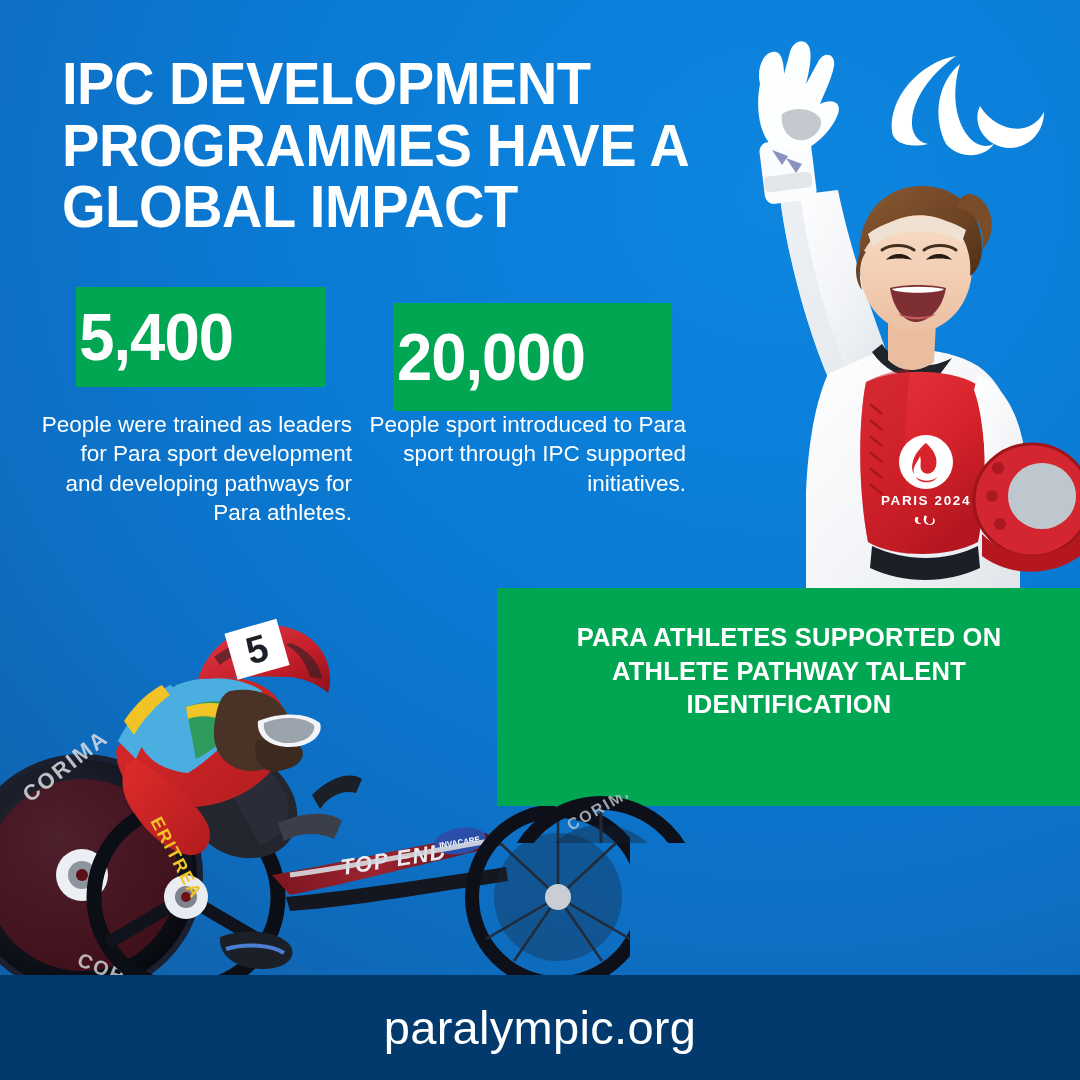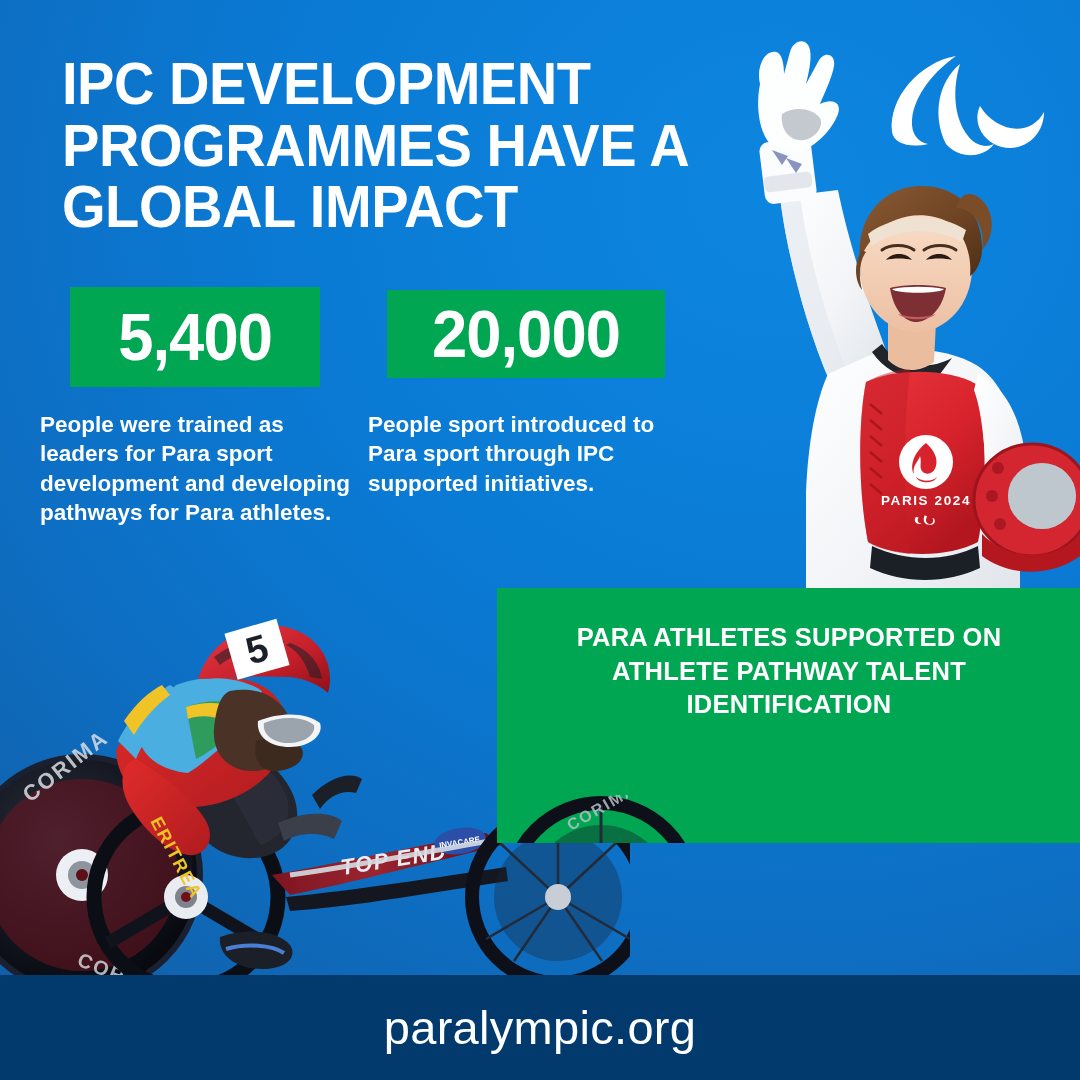--- a/index.html
+++ b/index.html
@@ -43,49 +43,49 @@
 
   
   #agitos { position: absolute; left: 884px; top: 46px; width: 168px; height: 118px; }
 
   
   .stat-box {
     position: absolute;
     background: #00a651;
     display: flex;
     align-items: center;
-    justify-content: center;
+    margin-left: 6px;
   }
   .stat-box .num {
     color: #ffffff;
     font-size: 66px;
     font-weight: 900;
     letter-spacing: -1px;
     line-height: 1;
     transform: scaleX(0.96);
   }
   #box1 { left: 70px;  top: 287px; width: 250px; height: 100px; }
-  #box2 { left: 387px; top: 290px; width: 278px; height: 88px; }
+  #box2 { left: 387px; top: 303px; width: 278px; height: 108px; }
 
   .stat-caption {
     position: absolute;
     color: #ffffff;
     font-size: 22.5px;
     line-height: 1.30;
-    text-align: left;
-    font-weight: 700;
+    text-align: right;
+    font-weight: 400;
   }
   #cap1 { left: 40px;  top: 410px; width: 312px; }
   #cap2 { left: 368px; top: 410px; width: 318px; }
 
   
   #panel {
     position: absolute;
     left: 497px; top: 588px;
-    width: 583px; height: 255px;
+    width: 583px; height: 218px;
     background: #00a651;
   }
   #panel-title {
     position: absolute;
     left: 52px; top: 33px;
     width: 480px;
     color: #ffffff;
     font-size: 25.5px;
     font-weight: 800;
     line-height: 1.32;

